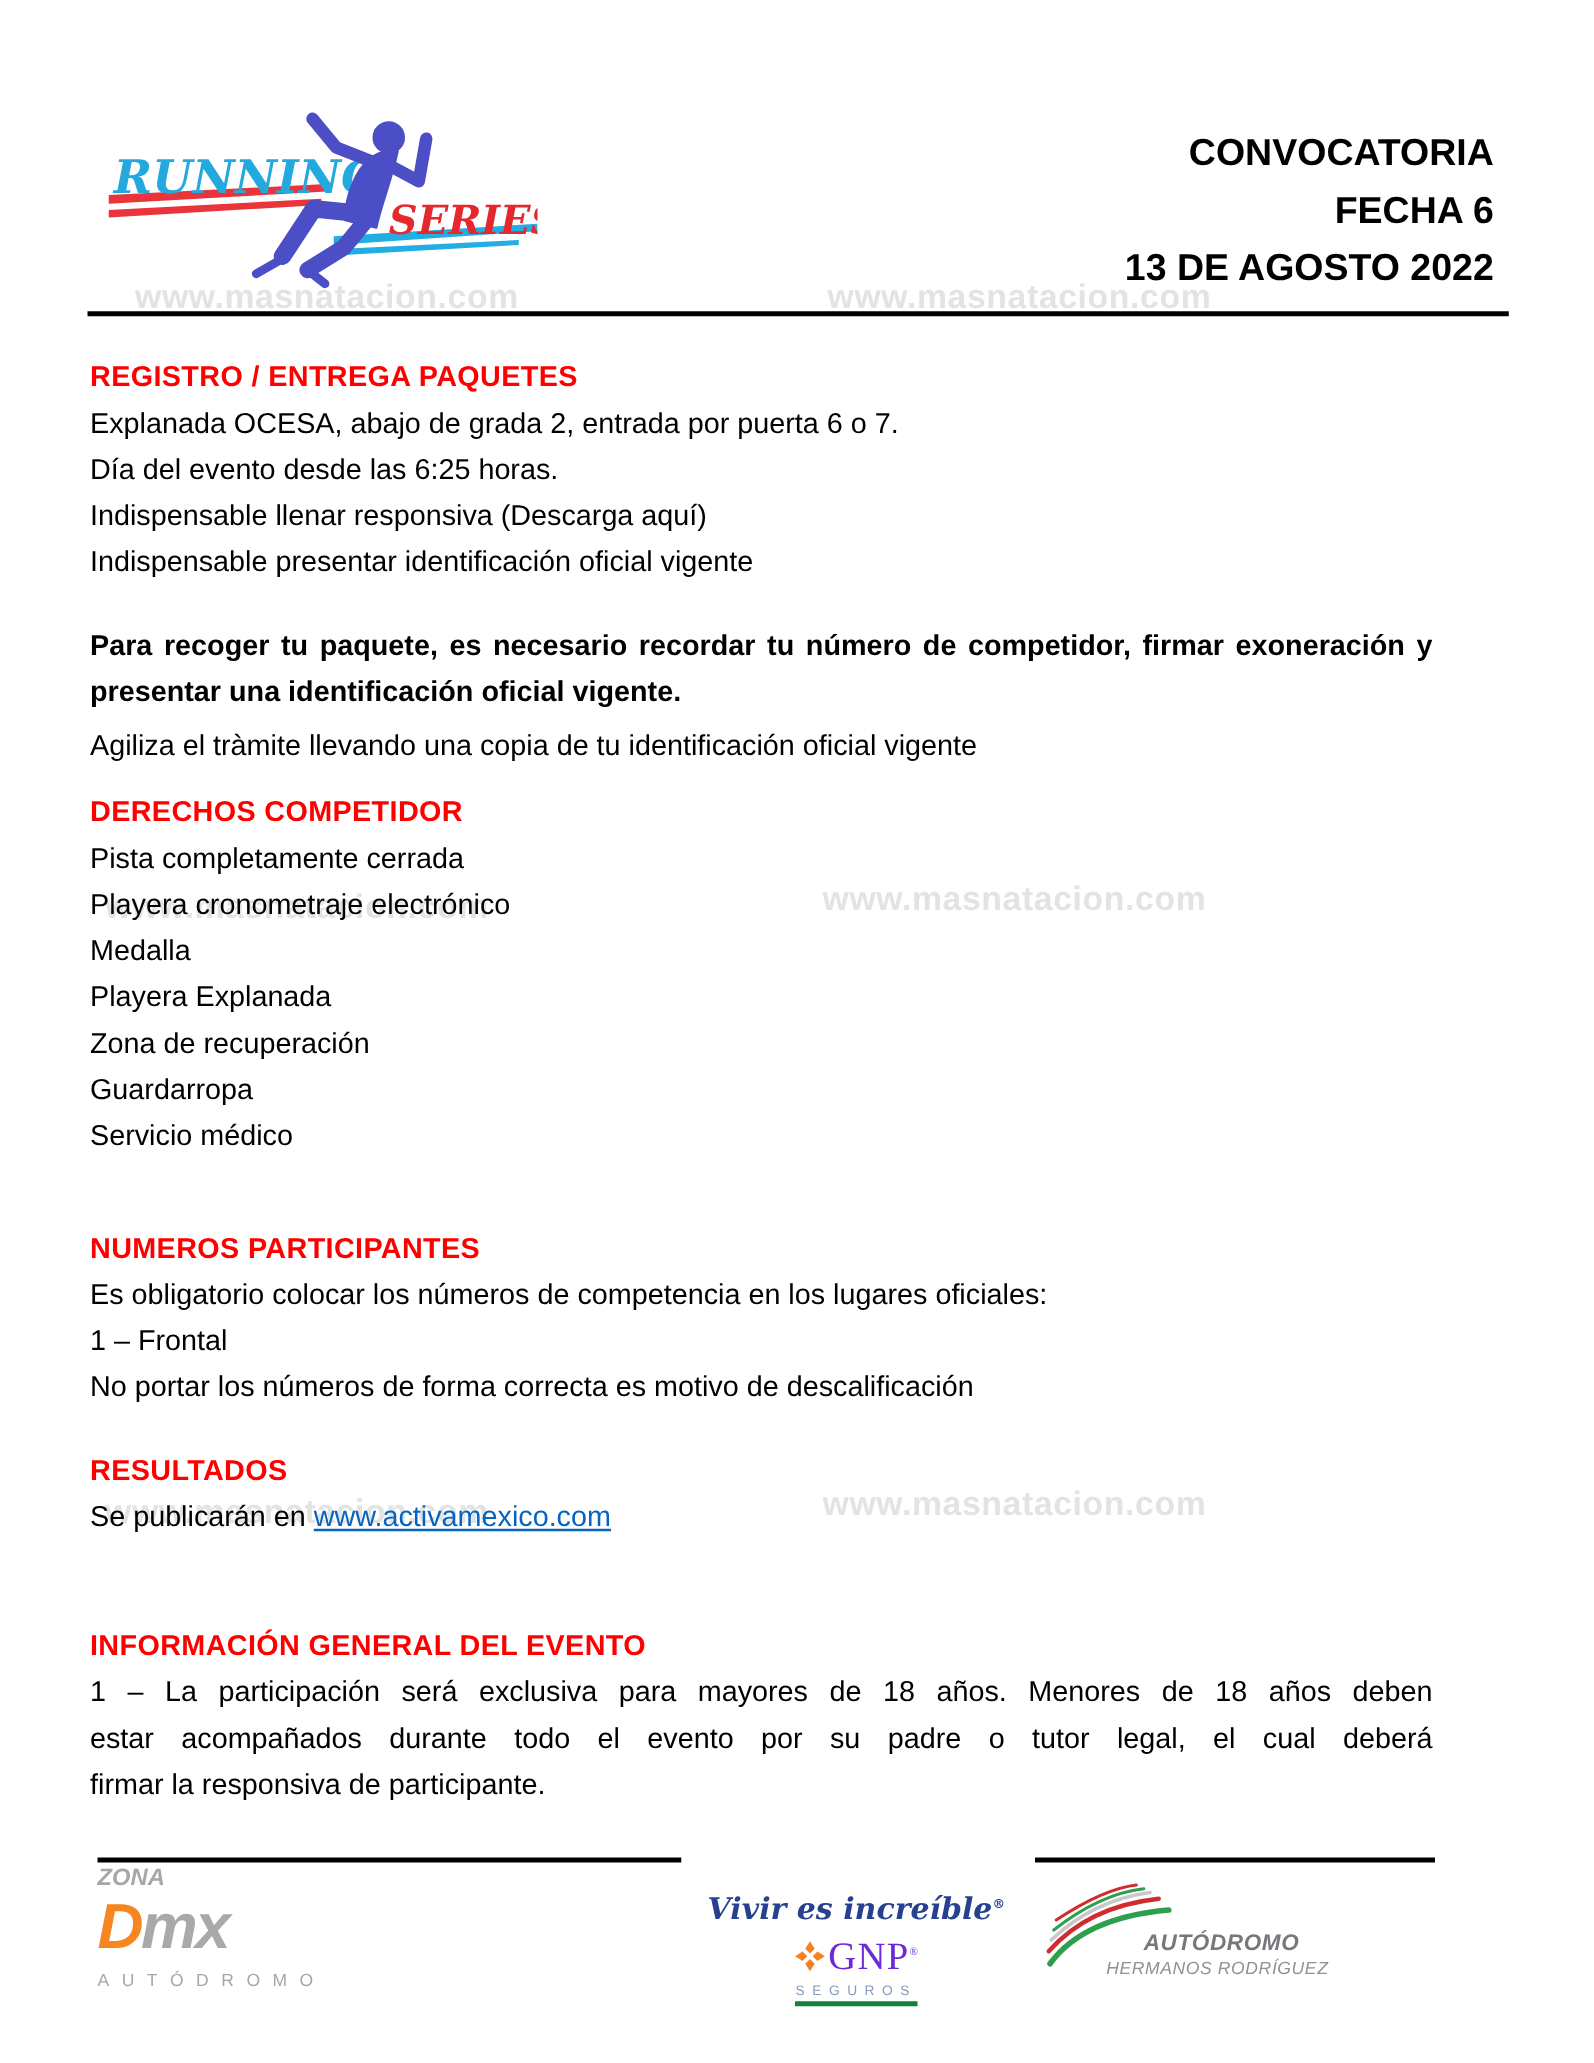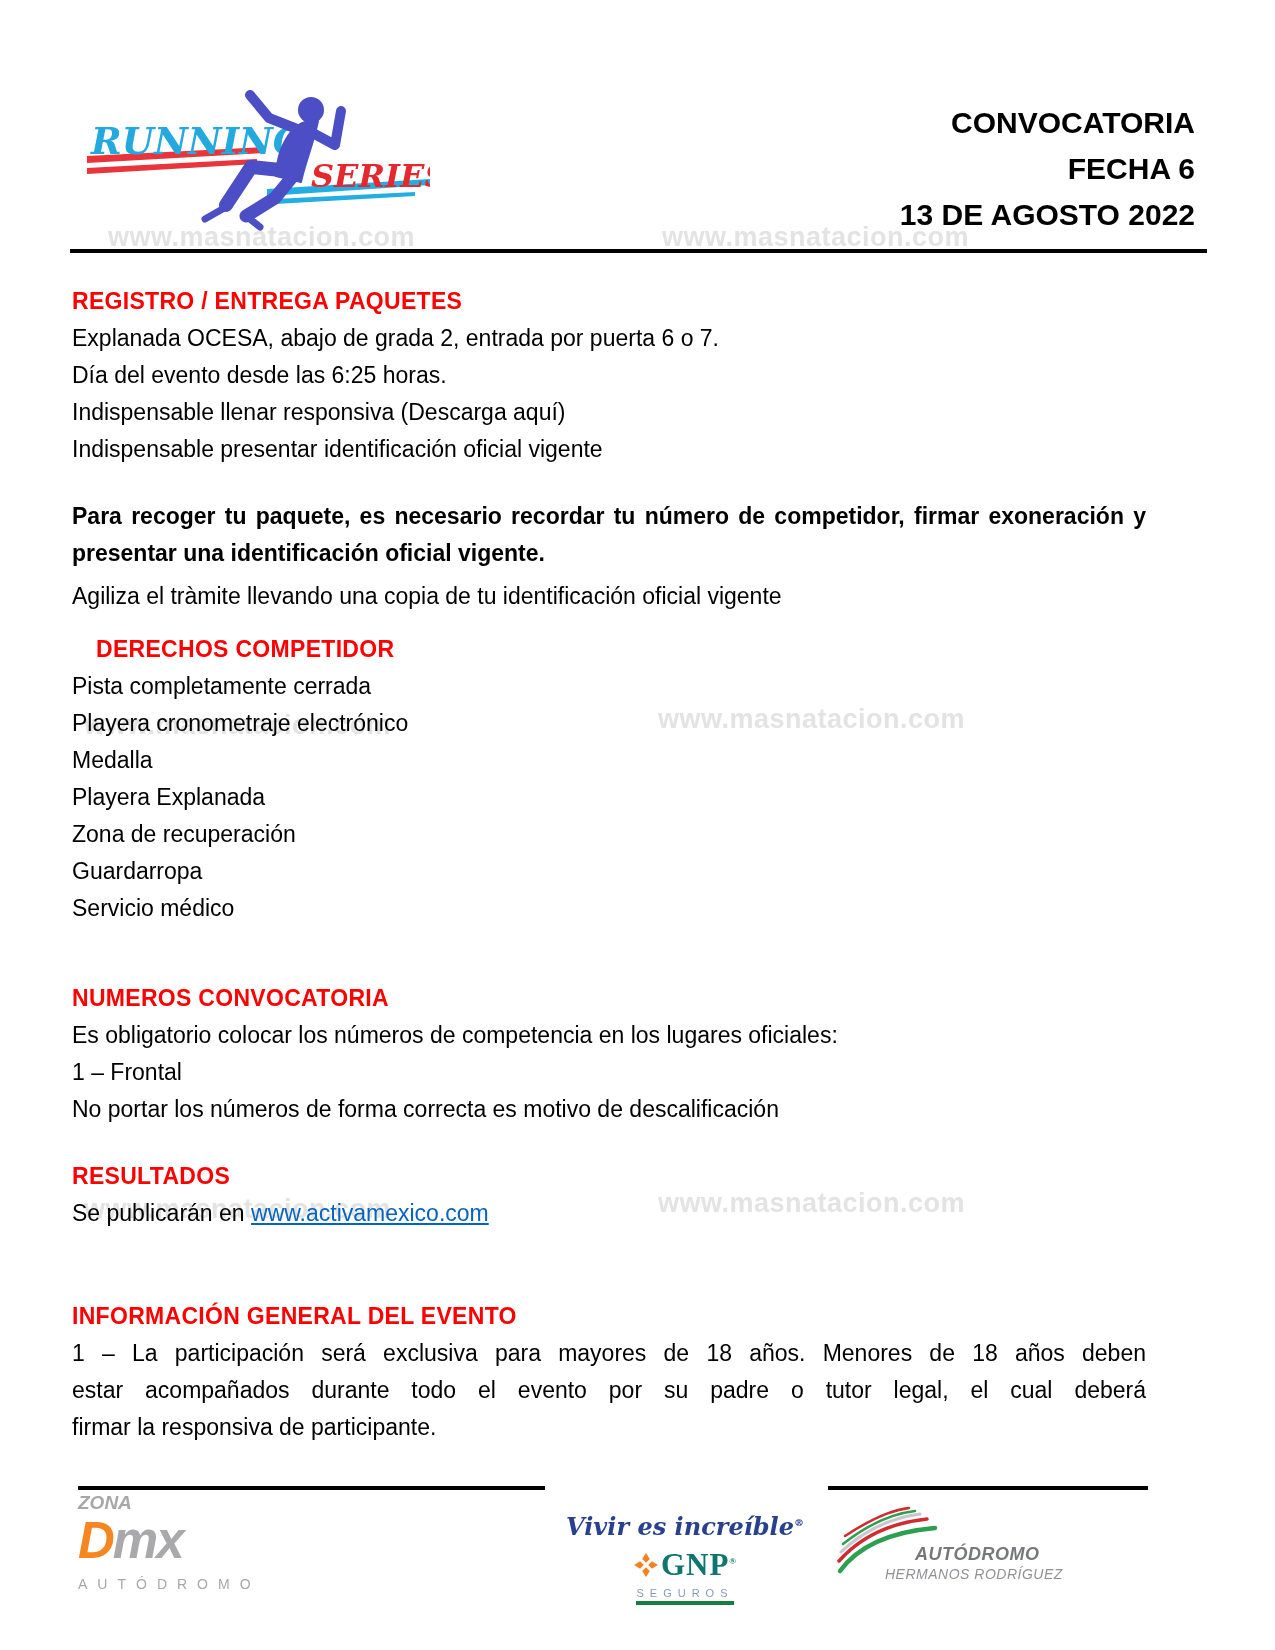--- a/index.html
+++ b/index.html
@@ -27,21 +27,21 @@
   .dmx-zona{color:#a7a7aa;font-weight:bold;font-size:19px;padding-right:10px;line-height:18px;}
   .dmx-word{font-weight:900;font-size:51px;line-height:58px;letter-spacing:-2px;font-style:italic;}
   .dmx-word .d{color:#F6861F;}
   .dmx-word .mx{color:#a9a9ac;}
   .dmx-sub{font-style:normal;color:#a7a7aa;font-size:14px;letter-spacing:10px;margin-top:6px;}
   .gnp{position:absolute;left:560px;top:1512px;width:250px;z-index:2;text-align:center;}
   .gnp-slogan{font-family:"DejaVu Serif",serif;font-style:italic;font-weight:600;
               font-size:24px;color:#27418F;white-space:nowrap;}
   .gnp-slogan .reg{font-size:10px;vertical-align:super;}
   .gnp-row{margin-top:6px;display:flex;align-items:center;justify-content:center;gap:2px;}
-  .gnp-name{font-family:"Liberation Serif",serif;font-weight:bold;font-size:31px;color:#0f766e;letter-spacing:1px;text-align:center;}
+  .gnp-name{font-family:"Liberation Serif",serif;font-weight:normal;font-size:31px;color:#6d28d9;letter-spacing:1px;text-align:center;}
   .gnp-name .reg2{font-size:9px;vertical-align:super;}
   .gnp-sub{display:inline-block;margin-top:2px;color:#8a9ab8;font-size:11px;letter-spacing:6px;
            border-bottom:4px solid #15803d;padding-bottom:2px;}
   .ahr{position:absolute;left:835px;top:1502px;width:330px;height:90px;z-index:2;}
   .ahr svg{position:absolute;left:0;top:4px;}
   .ahr-name{position:absolute;left:80px;top:42px;color:#77787b;font-weight:bold;font-style:italic;
             font-size:18px;letter-spacing:.5px;white-space:nowrap;}
   .ahr-sub{position:absolute;left:50px;top:64px;color:#909195;font-style:italic;
            font-size:14px;letter-spacing:.5px;white-space:nowrap;}
 </style>
@@ -97,32 +97,32 @@
     <div class="line">Indispensable presentar identificación oficial vigente</div>
   </div>
   <div class="sec" style="top:498px;font-weight:bold;">
     <div class="line just">Para recoger tu paquete, es necesario recordar tu número de competidor, firmar exoneración y</div>
     <div class="line">presentar una identificación oficial vigente.</div>
   </div>
   <div class="sec" style="top:578px;">
     <div class="line">Agiliza el tràmite llevando una copia de tu identificación oficial vigente</div>
   </div>
 
-  <div class="sec h" style="top:631px;margin-left:24px;">DERECHOS COMPETIDOR</div>
+  <div class="sec h" style="top:631px;">DERECHOS COMPETIDOR</div>
   <div class="sec" style="top:668px;">
     <div class="line">Pista completamente cerrada</div>
     <div class="line">Playera cronometraje electrónico</div>
     <div class="line">Medalla</div>
     <div class="line">Playera Explanada</div>
     <div class="line">Zona de recuperación</div>
     <div class="line">Guardarropa</div>
     <div class="line">Servicio médico</div>
   </div>
 
-  <div class="sec h" style="top:980px;">NUMEROS CONVOCATORIA</div>
+  <div class="sec h" style="top:980px;">NUMEROS PARTICIPANTES</div>
   <div class="sec" style="top:1017px;">
     <div class="line">Es obligatorio colocar los números de competencia en los lugares oficiales:</div>
     <div class="line">1 – Frontal</div>
     <div class="line">No portar los números de forma correcta es motivo de descalificación</div>
   </div>
 
   <div class="sec h" style="top:1158px;">RESULTADOS</div>
   <div class="sec" style="top:1195px;">
     <div class="line"><span>Se publicarán en </span><a class="doclink">www.activamexico.com</a></div>
   </div>

